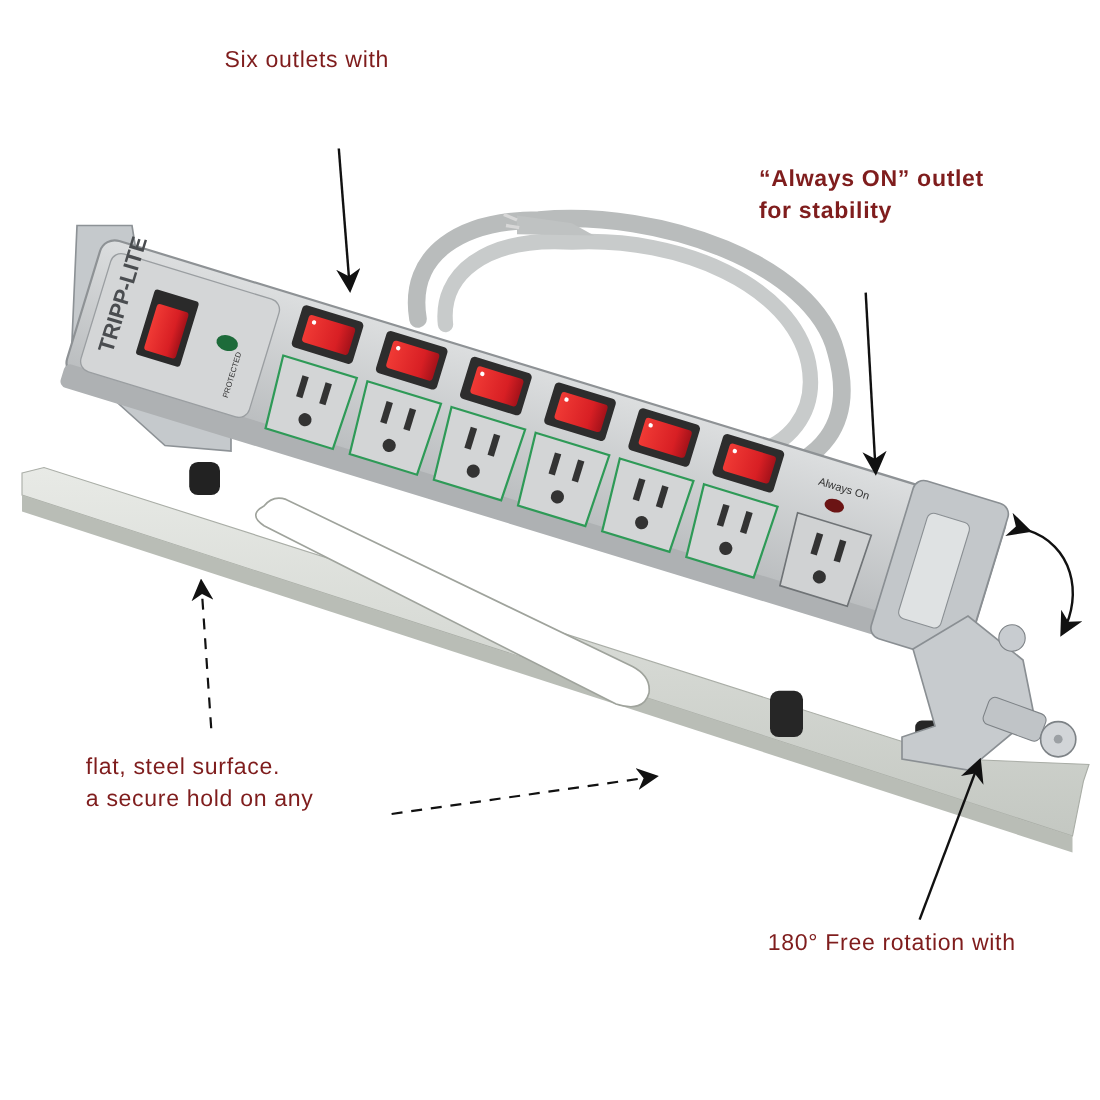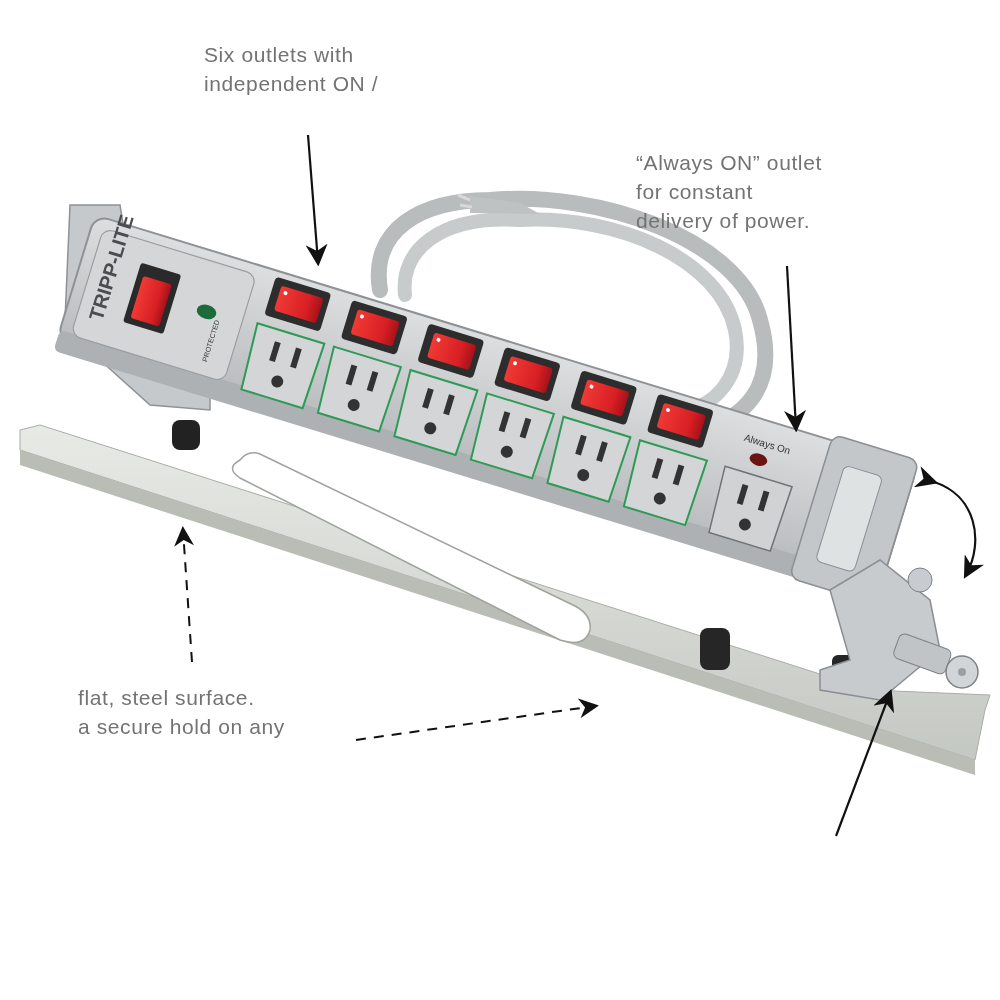--- a/index.html
+++ b/index.html
@@ -1,20 +1,20 @@
 <!DOCTYPE html>
 <html><head>
 <meta charset="utf-8">
 <style>
   html, body { margin:0; padding:0; background:#ffffff; }
   body { width:1000px; height:1000px; position:relative; overflow:hidden; font-family:"Liberation Sans", sans-serif; }
-  .callout { position:absolute; color:#737373; font-size:21px; line-height:29px; letter-spacing:0.6px; margin:0; }
+  .callout { position:absolute; color:#7f1d1d; font-size:21px; line-height:29px; letter-spacing:0.6px; margin:0; }
   .callout span { display:block; white-space:nowrap; }
   #c-outlets { left:204px; top:40px; }
-  #c-always { left:636px; top:148px; }
+  #c-always { left:690px; top:148px;font-weight:bold; }
   #c-magnet { left:78px; top:683px; }
   #c-rotation { left:698px; top:843px; }
   svg.art { position:absolute; left:0; top:0; }
   .brand { font-family:"Liberation Sans", sans-serif; font-weight:bold; }
 </style>
 </head>
 <body>
 
 <svg class="art" width="1000" height="1000" viewBox="0 0 1000 1000">
   <defs>
@@ -149,28 +149,27 @@
     <line x1="787" y1="266" x2="796" y2="428" stroke="#111" stroke-width="2.2" marker-end="url(#ah)"></line>
     <path d="M934,482 C975,495 985,540 966,575" fill="none" stroke="#111" stroke-width="2.2" marker-start="url(#ah)" marker-end="url(#ah)"></path>
     <line x1="192" y1="662" x2="183" y2="530" stroke="#111" stroke-width="2" stroke-dasharray="10,8" marker-end="url(#ah)"></line>
     <line x1="356" y1="740" x2="595" y2="706" stroke="#111" stroke-width="2" stroke-dasharray="10,8" marker-end="url(#ah)"></line>
     <line x1="836" y1="836" x2="890" y2="693" stroke="#111" stroke-width="2.2" marker-end="url(#ah)"></line>
   </g>
 </svg>
 
 <div class="callout" id="c-outlets">
   <span>Six outlets with</span>
-  <span>independent ON /</span>
 </div>
 
 <div class="callout" id="c-always">
   <span>“Always ON” outlet</span>
-  <span>for constant</span>
-  <span>delivery of power.</span>
+  <span>for stability</span>
 </div>
 
 <div class="callout" id="c-magnet">
   <span>flat, steel surface.</span>
   <span>a secure hold on any</span>
 </div>
 
 <div class="callout" id="c-rotation">
+  <span>180° Free rotation with</span>
 </div>
 
 </body></html>

